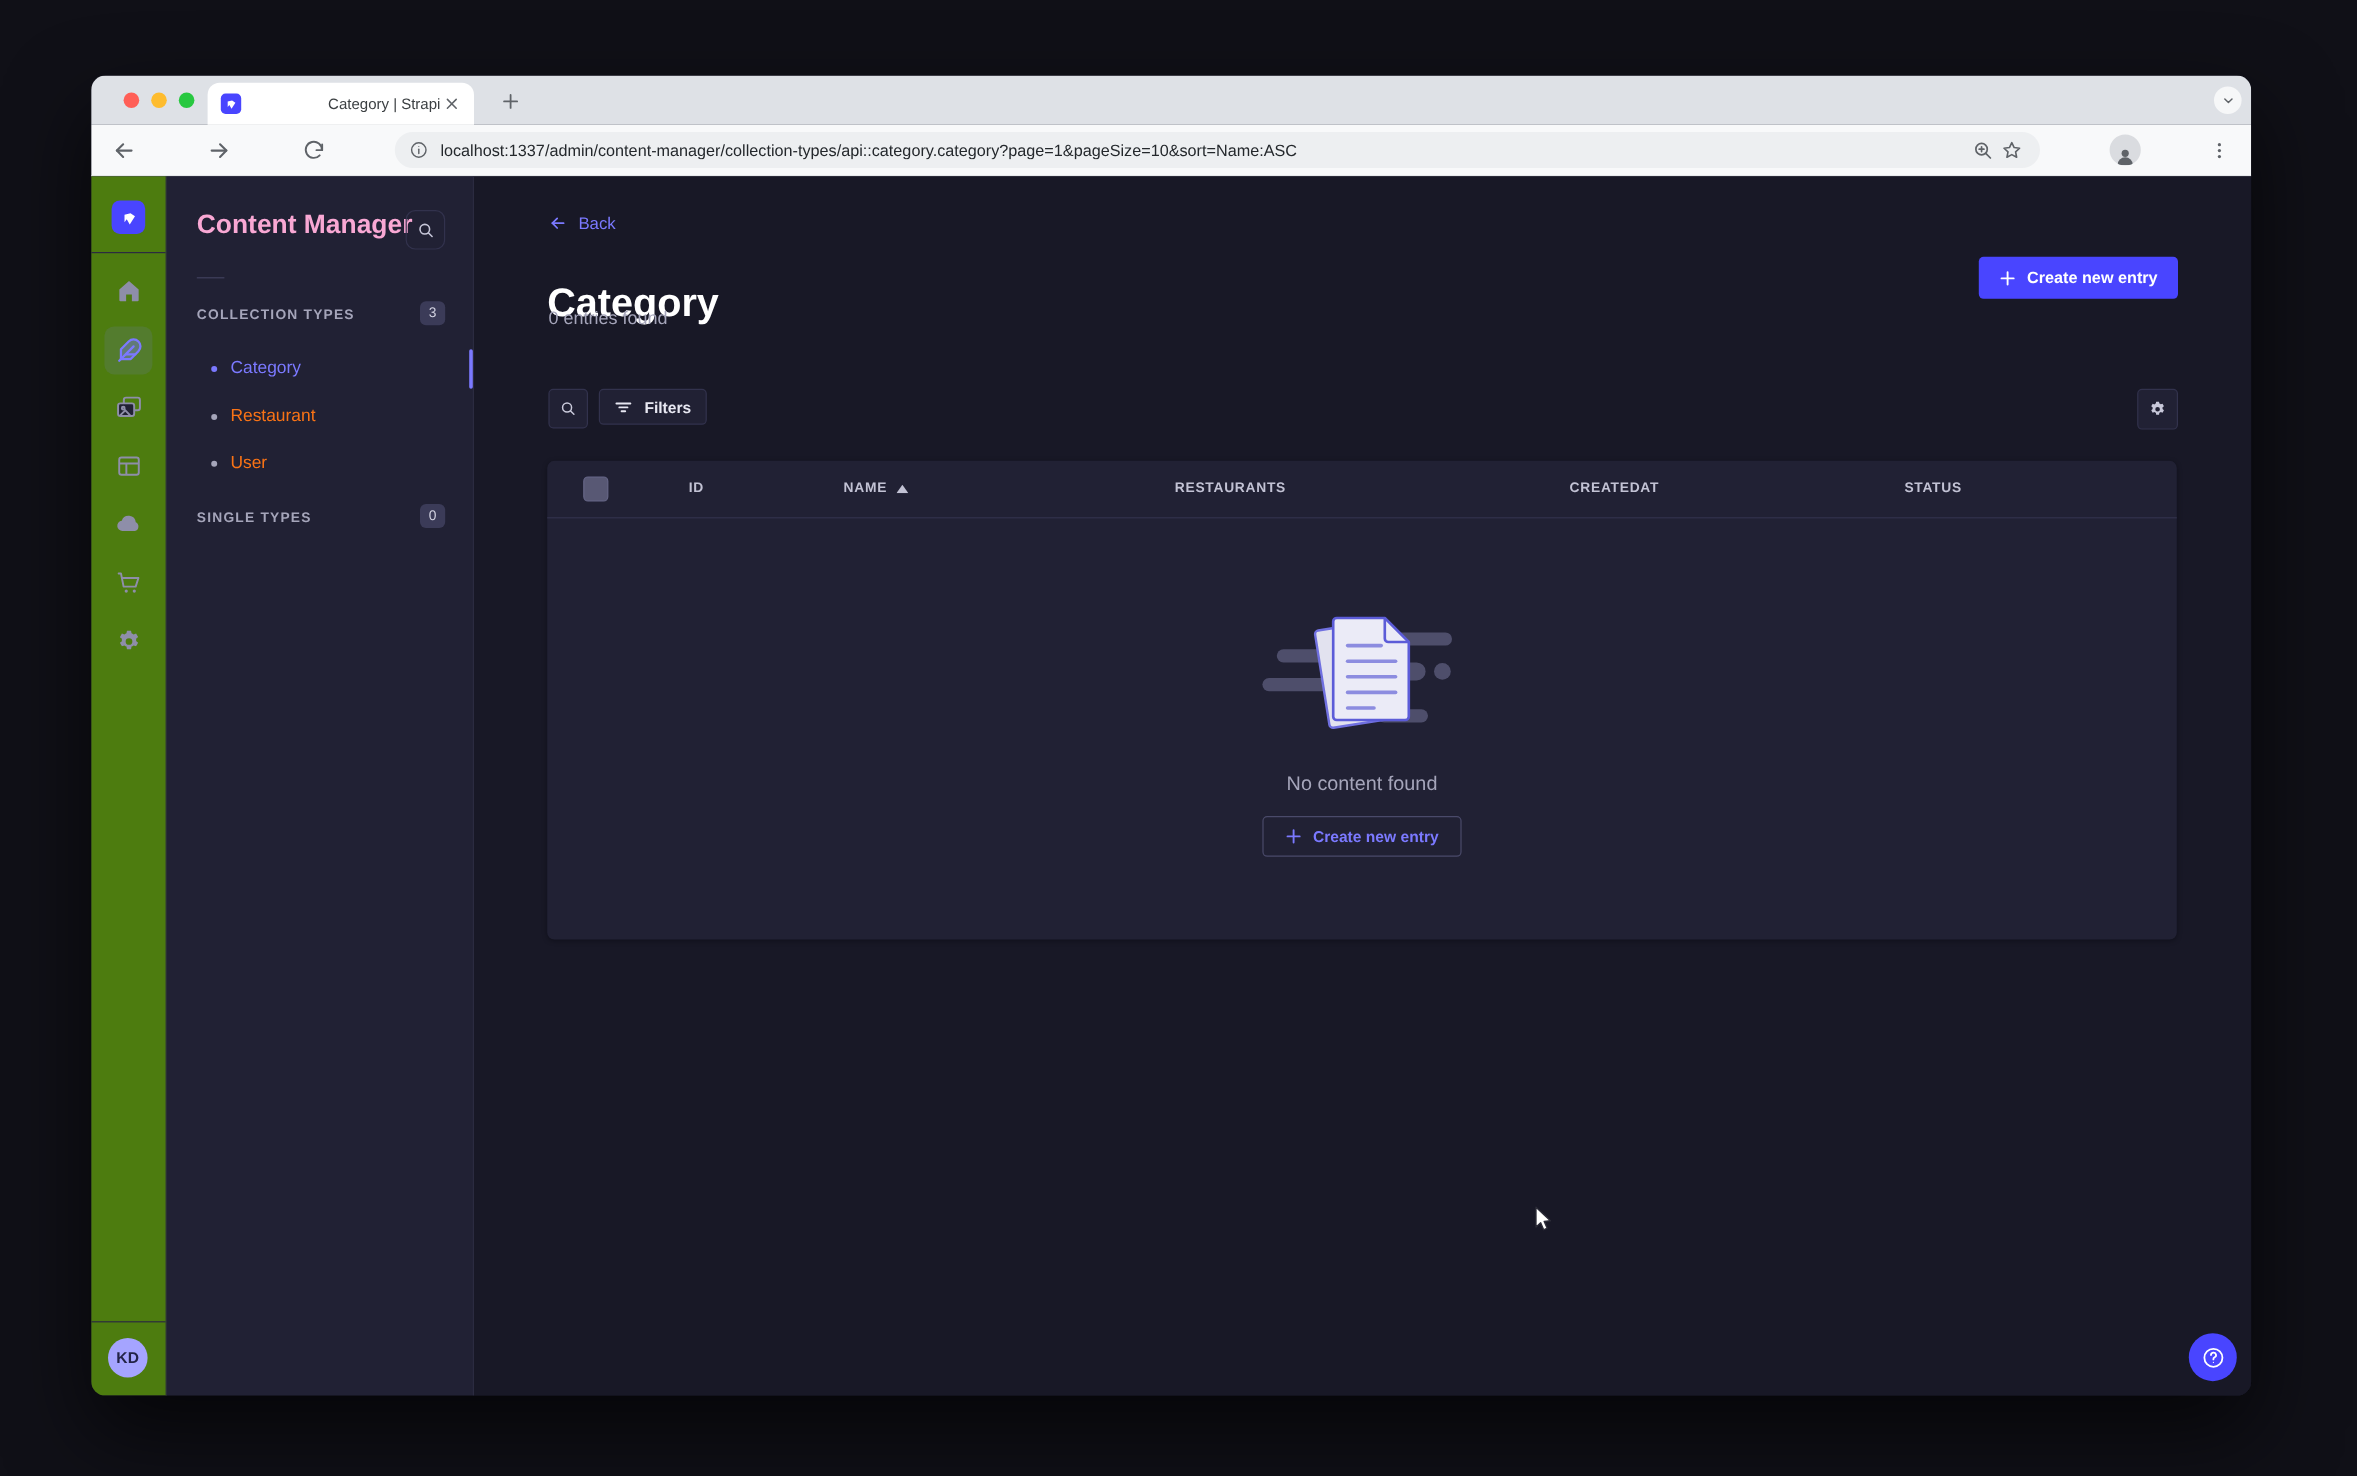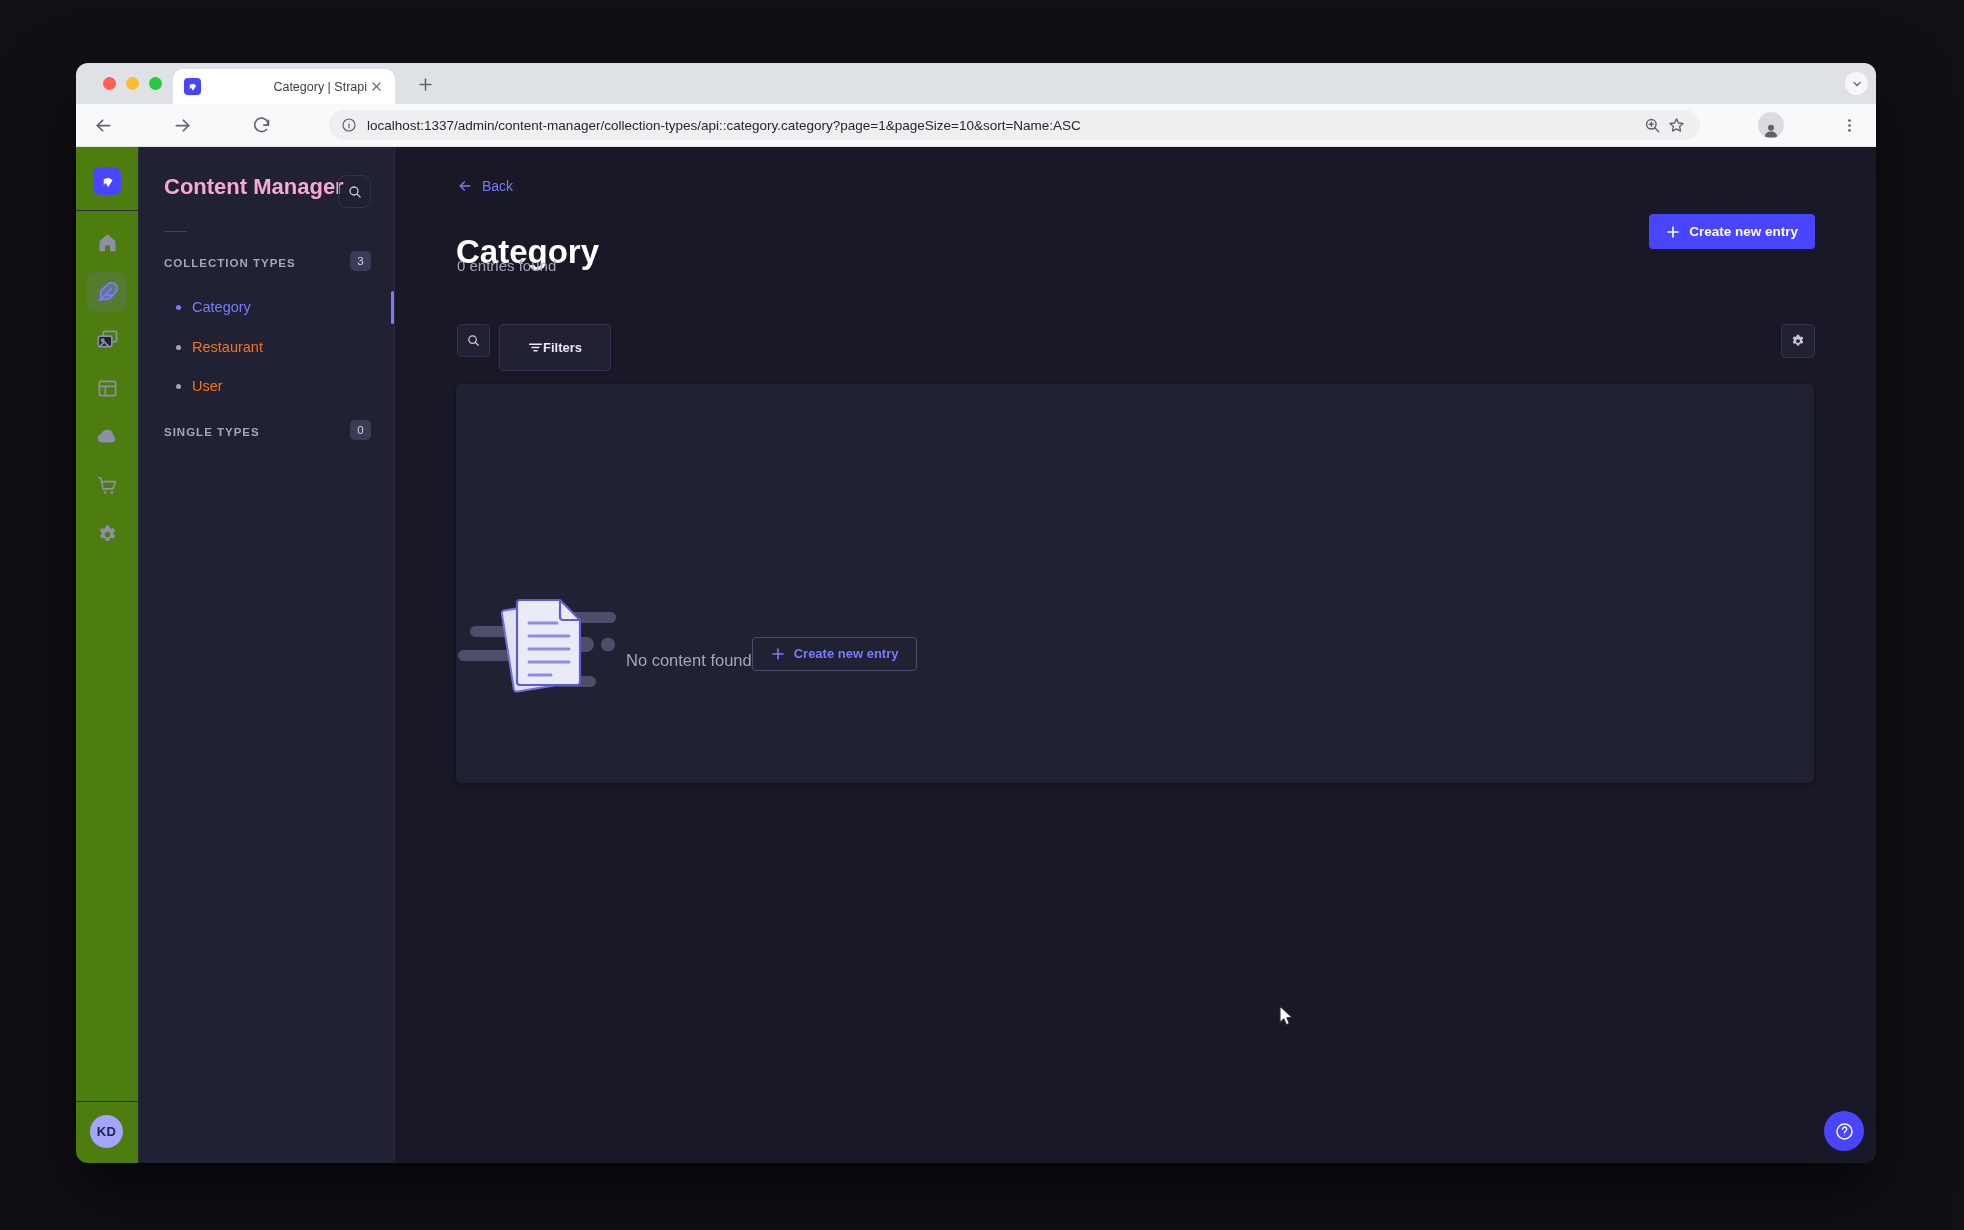--- a/index.html
+++ b/index.html
@@ -123,41 +123,41 @@
     color:#ffffff; font-size:13.5px; font-weight:600;
     display:flex; align-items:center; gap:9px; font-family:inherit; cursor:pointer;
   }
   .sq-btn {
     position:absolute; width:33px; height:33px; border:1px solid #32324d; border-radius:4px;
     background:#212134; color:#c9c9da; display:flex; align-items:center; justify-content:center; cursor:pointer;
   }
   .search-sm { left:62px; top:177px; }
   .gear-sm { right:61px; top:177px; width:34px; height:34px; }
   .btn-filters {
-    position:absolute; left:104px; top:177px; height:47px; padding:0 28px;
+    position:absolute; left:104px; top:177px; height:30px; padding:0 12px;
     border:1px solid #32324d; border-radius:4px; background:#212134;
     color:#e8e8f2; font-size:13px; font-weight:600; font-family:inherit;
-    display:flex; align-items:center; cursor:pointer;
+    display:flex; align-items:center; gap:10px; cursor:pointer;
   }
 
   
   .card {
     position:absolute; left:61px; right:62px; top:237px; height:399px;
     background:#212134; border-radius:6px; box-shadow:0 1px 4px rgba(3,3,10,.35);
   }
   .thead { position:relative; height:48px; border-bottom:1px solid #32324d; }
   .checkbox {
     position:absolute; left:30px; top:13px; width:21px; height:21px;
     border-radius:4px; background:#585874; border:1px solid #666687; cursor:pointer;
   }
   .th {
     position:absolute; top:17px; font-size:11.5px; font-weight:700; letter-spacing:.6px;
     color:#c2c2d4; display:flex; align-items:center; gap:8px;
   }
-  .empty-body { position:absolute; top:48px; left:0; right:0; bottom:0; display:flex; flex-direction:row; align-items:center; padding-top:75px; }
+  .empty-body { position:absolute; top:48px; left:0; right:0; bottom:0; display:flex; flex-direction:column; align-items:center; padding-top:75px; }
   .empty-msg { margin-top:30px; font-size:16.5px; color:#a5a5ba; }
   .btn-ghost {
     margin-top:17px; height:34px; padding:0 18px;
     background:transparent; border:1px solid #4a4a6a; border-radius:4px;
     color:#7b79ff; font-size:13px; font-weight:600; font-family:inherit;
     display:flex; align-items:center; gap:9px; cursor:pointer;
   }
 
   .help-fab {
     position:absolute; right:12px; bottom:12px; width:40px; height:40px;
@@ -383,20 +383,41 @@
           </svg>
         <span>Filters</span>
       </button>
       <button class="sq-btn gear-sm">
         <svg width="16" height="16" viewBox="0 0 24 24">
             <path fill="currentColor" fill-rule="evenodd" d="M10.2 2.7 9.8 5a7.4 7.4 0 0 0-1.75 1.02l-2.2-.83-1.8 3.12 1.78 1.45a7.4 7.4 0 0 0 0 2.04L4.05 13.2l1.8 3.12 2.2-.83A7.4 7.4 0 0 0 9.8 16.5l.4 2.3h3.6l.4-2.3a7.4 7.4 0 0 0 1.75-1.02l2.2.83 1.8-3.12-1.78-1.45a7.4 7.4 0 0 0 0-2.04l1.78-1.45-1.8-3.12-2.2.83A7.4 7.4 0 0 0 14.2 5l-.4-2.3Zm1.8 6.5a2.9 2.9 0 1 1 0 5.8 2.9 2.9 0 0 1 0-5.8Z"></path>
           </svg>
       </button>
 
       <div class="card">
+        <div class="thead">
+          <span class="checkbox"></span>
+          <span class="th" style="left:118px;">
+              <span>ID</span>
+            </span>
+          <span class="th" style="left:247px;">
+            <span>NAME</span>
+            <svg width="10" height="7" viewBox="0 0 10 7">
+                <path d="M5 0 10 7H0Z" fill="#c2c2d4"></path>
+              </svg>
+          </span>
+          <span class="th" style="left:523px;">
+              <span>RESTAURANTS</span>
+            </span>
+          <span class="th" style="left:852px;">
+              <span>CREATEDAT</span>
+            </span>
+          <span class="th" style="left:1131px;">
+              <span>STATUS</span>
+            </span>
+        </div>
 
         <div class="empty-body">
           <svg width="170" height="107" viewBox="0 0 170 107">
             <rect x="14" y="34" width="62" height="11" rx="5.5" fill="#4e4e6b"></rect>
             <rect x="2" y="58" width="58" height="11" rx="5.5" fill="#4e4e6b"></rect>
             <rect x="112" y="20" width="48" height="11" rx="5.5" fill="#4e4e6b"></rect>
             <rect x="112" y="45" width="26" height="15" rx="7.5" fill="#4e4e6b"></rect>
             <circle cx="152" cy="52.5" r="7" fill="#4e4e6b"></circle>
             <rect x="98" y="84" width="42" height="11" rx="5.5" fill="#4e4e6b"></rect>
             <g transform="rotate(-9 80 58)">

